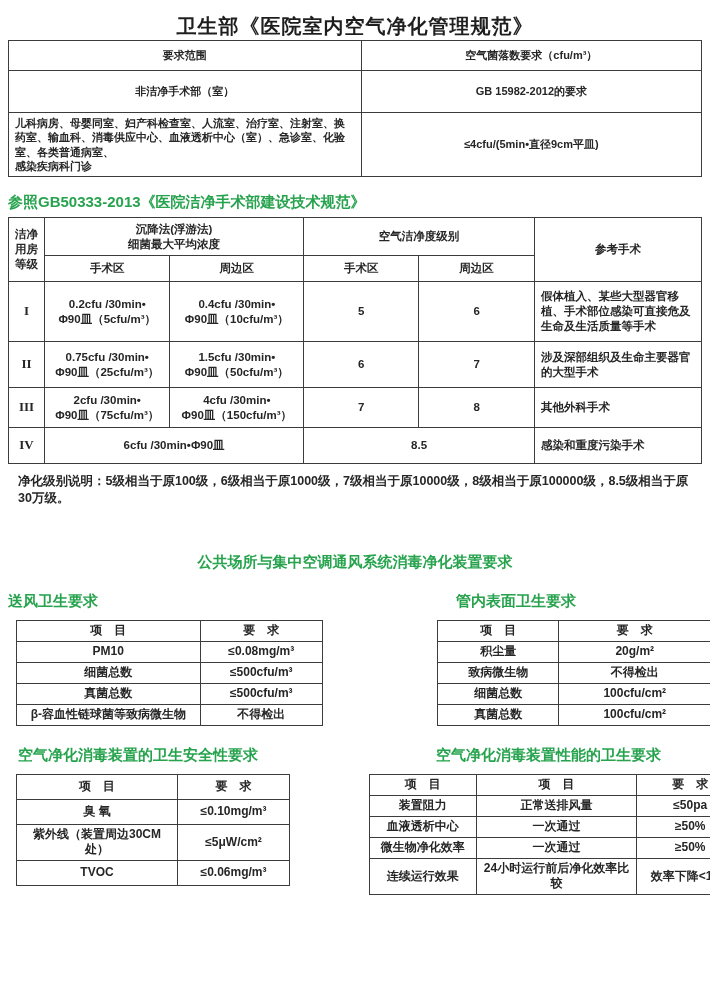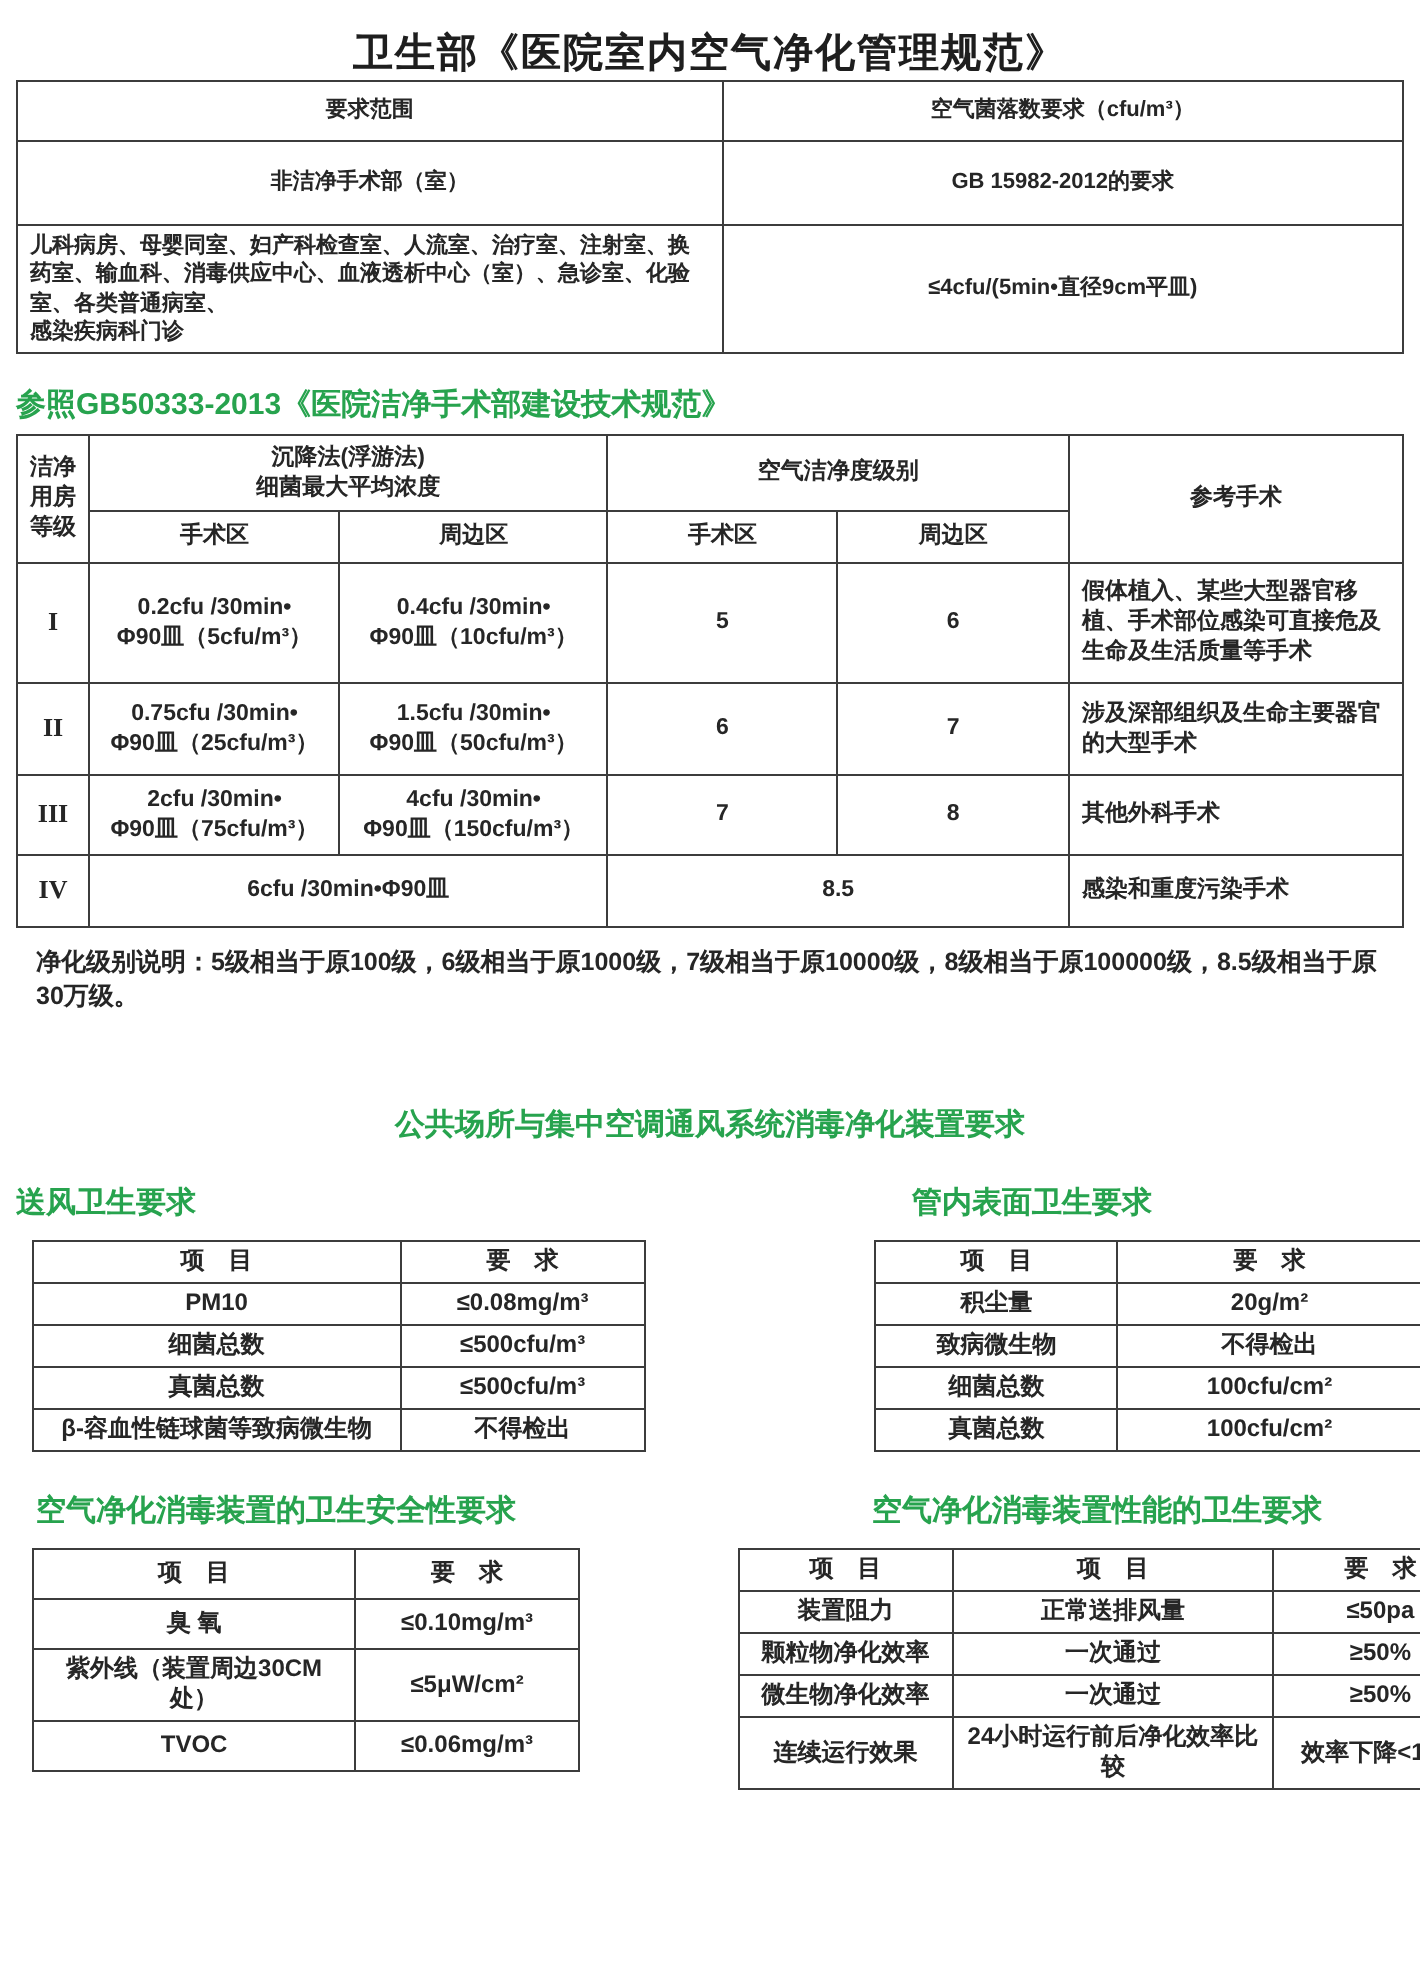--- a/index.html
+++ b/index.html
@@ -239,21 +239,21 @@
           <td>项　目</td>
           <td>项　目</td>
           <td>要　求</td>
         </tr>
         <tr class="ph">
           <td>装置阻力</td>
           <td>正常送排风量</td>
           <td>≤50pa</td>
         </tr>
         <tr class="ph">
-          <td>颗粒物净化效率</td>
+          <td>血液透析中心</td>
           <td>一次通过</td>
           <td>≥50%</td>
         </tr>
         <tr class="ph">
           <td>微生物净化效率</td>
           <td>一次通过</td>
           <td>≥50%</td>
         </tr>
         <tr class="ph">
           <td>连续运行效果</td>

